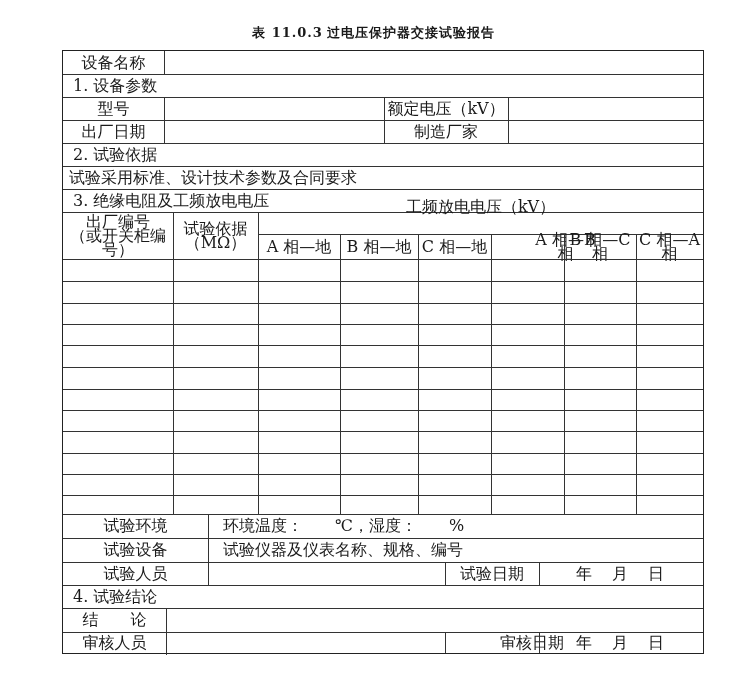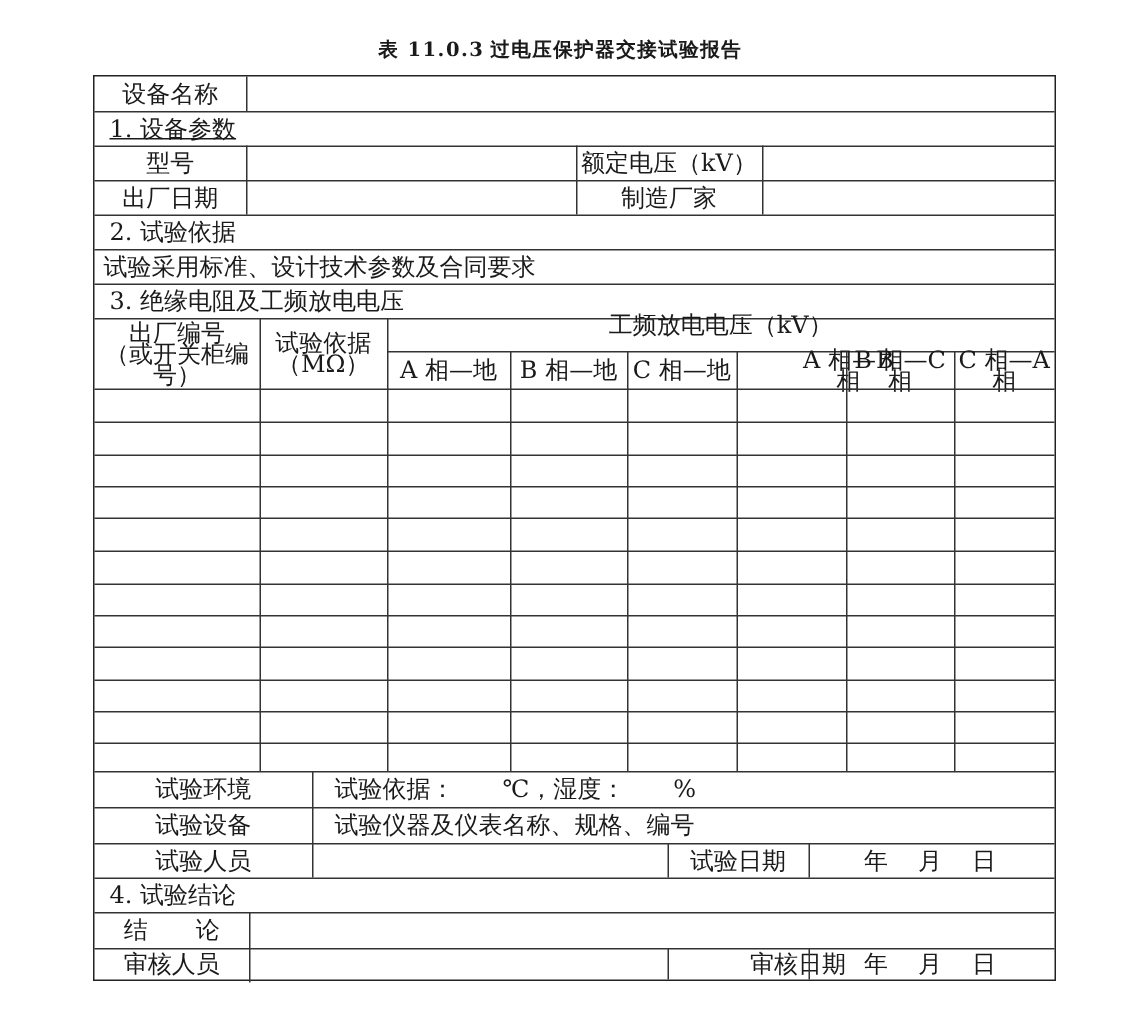--- a/index.html
+++ b/index.html
@@ -24,21 +24,21 @@
   <span class="num">表 11.0.3</span><span>过电压保护器交接试验报告</span>
 </div>
 
 <div class="sheet">
 
   <div class="cell" style="left:0;top:0;width:101px;height:23px;">设备名称</div>
   <div class="vl" style="left:101px;top:0;height:23px;"></div>
   <div class="blank" style="left:102px;top:0;width:538px;height:23px;"></div>
   <div class="hl" style="left:0;top:23px;width:640px;"></div>
 
-  <div class="cell left" style="left:0;top:23px;width:640px;height:23px;text-decoration:underline;">1. 设备参数</div>
+  <div class="cell left" style="left:0;top:23px;width:640px;height:23px;">1. 设备参数</div>
   <div class="hl" style="left:0;top:46px;width:640px;"></div>
 
   <div class="cell" style="left:0;top:46px;width:101px;height:23px;">型号</div>
   <div class="vl" style="left:101px;top:46px;height:46px;"></div>
   <div class="blank" style="left:102px;top:46px;width:219px;height:23px;"></div>
   <div class="vl" style="left:321px;top:46px;height:46px;"></div>
   <div class="cell" style="left:321px;top:46px;width:124px;height:23px;">额定电压（kV）</div>
   <div class="vl" style="left:445px;top:46px;height:46px;"></div>
   <div class="blank" style="left:446px;top:46px;width:194px;height:23px;"></div>
   <div class="hl" style="left:0;top:69px;width:640px;"></div>
@@ -59,21 +59,21 @@
   <div class="hl" style="left:0;top:161px;width:640px;"></div>
 
   <div class="cell" style="left:0;top:161px;width:110px;height:47px;flex-direction:column;">
     <span>出厂编号</span>
     <span>（或开关柜编号）</span>
   </div>
   <div class="cell" style="left:110px;top:161px;width:85px;height:47px;flex-direction:column;">
     <span>试验依据</span>
     <span>（MΩ）</span>
   </div>
-  <div class="cell" style="left:195px;top:155px;width:445px;height:22px;">工频放电电压（kV）</div>
+  <div class="cell" style="left:195px;top:145px;width:445px;height:22px;">工频放电电压（kV）</div>
   <div class="hl" style="left:195px;top:183px;width:445px;"></div>
   <div class="cell" style="left:195px;top:183px;width:82px;height:25px;">A 相—地</div>
   <div class="cell" style="left:277px;top:183px;width:78px;height:25px;">B 相—地</div>
   <div class="cell" style="left:355px;top:183px;width:73px;height:25px;">C 相—地</div>
   <div class="cell" style="left:422px;top:183px;width:73px;height:25px;margin-left:44px;">A 相—B 相</div>
   <div class="cell" style="left:501px;top:183px;width:72px;height:25px;">B 相—C 相</div>
   <div class="cell" style="left:573px;top:183px;width:67px;height:25px;">C 相—A 相</div>
   <div class="hl" style="left:0;top:208px;width:640px;"></div>
 
   <div class="vl" style="left:110px;top:161px;height:302px;"></div>
@@ -106,21 +106,21 @@
     <div class="blank" style="left:0;top:402px;width:640px;height:21px;"></div>
     <div class="hl" style="left:0;top:423px;width:640px;"></div>
     <div class="blank" style="left:0;top:423px;width:640px;height:21px;"></div>
     <div class="hl" style="left:0;top:444px;width:640px;"></div>
     <div class="blank" style="left:0;top:444px;width:640px;height:19px;"></div>
   </div>
   <div class="hl" style="left:0;top:463px;width:640px;"></div>
 
   <div class="cell" style="left:0;top:463px;width:145px;height:24px;">试验环境</div>
   <div class="vl" style="left:145px;top:463px;height:71px;"></div>
-  <div class="cell left" style="left:146px;top:463px;width:494px;height:24px;padding-left:14px;">试验依据：　　℃，湿度：　　%</div>
+  <div class="cell left" style="left:146px;top:463px;width:494px;height:24px;padding-left:14px;">环境温度：　　℃，湿度：　　%</div>
   <div class="hl" style="left:0;top:487px;width:640px;"></div>
 
   <div class="cell left" style="left:146px;top:487px;width:494px;height:24px;padding-left:14px;">试验仪器及仪表名称、规格、编号</div>
   <div class="cell" style="left:0;top:487px;width:145px;height:24px;">试验设备</div>
   <div class="hl" style="left:0;top:511px;width:640px;"></div>
 
   <div class="cell" style="left:0;top:511px;width:145px;height:23px;">试验人员</div>
   <div class="blank" style="left:146px;top:511px;width:236px;height:23px;"></div>
   <div class="vl" style="left:382px;top:511px;height:23px;"></div>
   <div class="cell" style="left:382px;top:511px;width:94px;height:23px;">试验日期</div>

